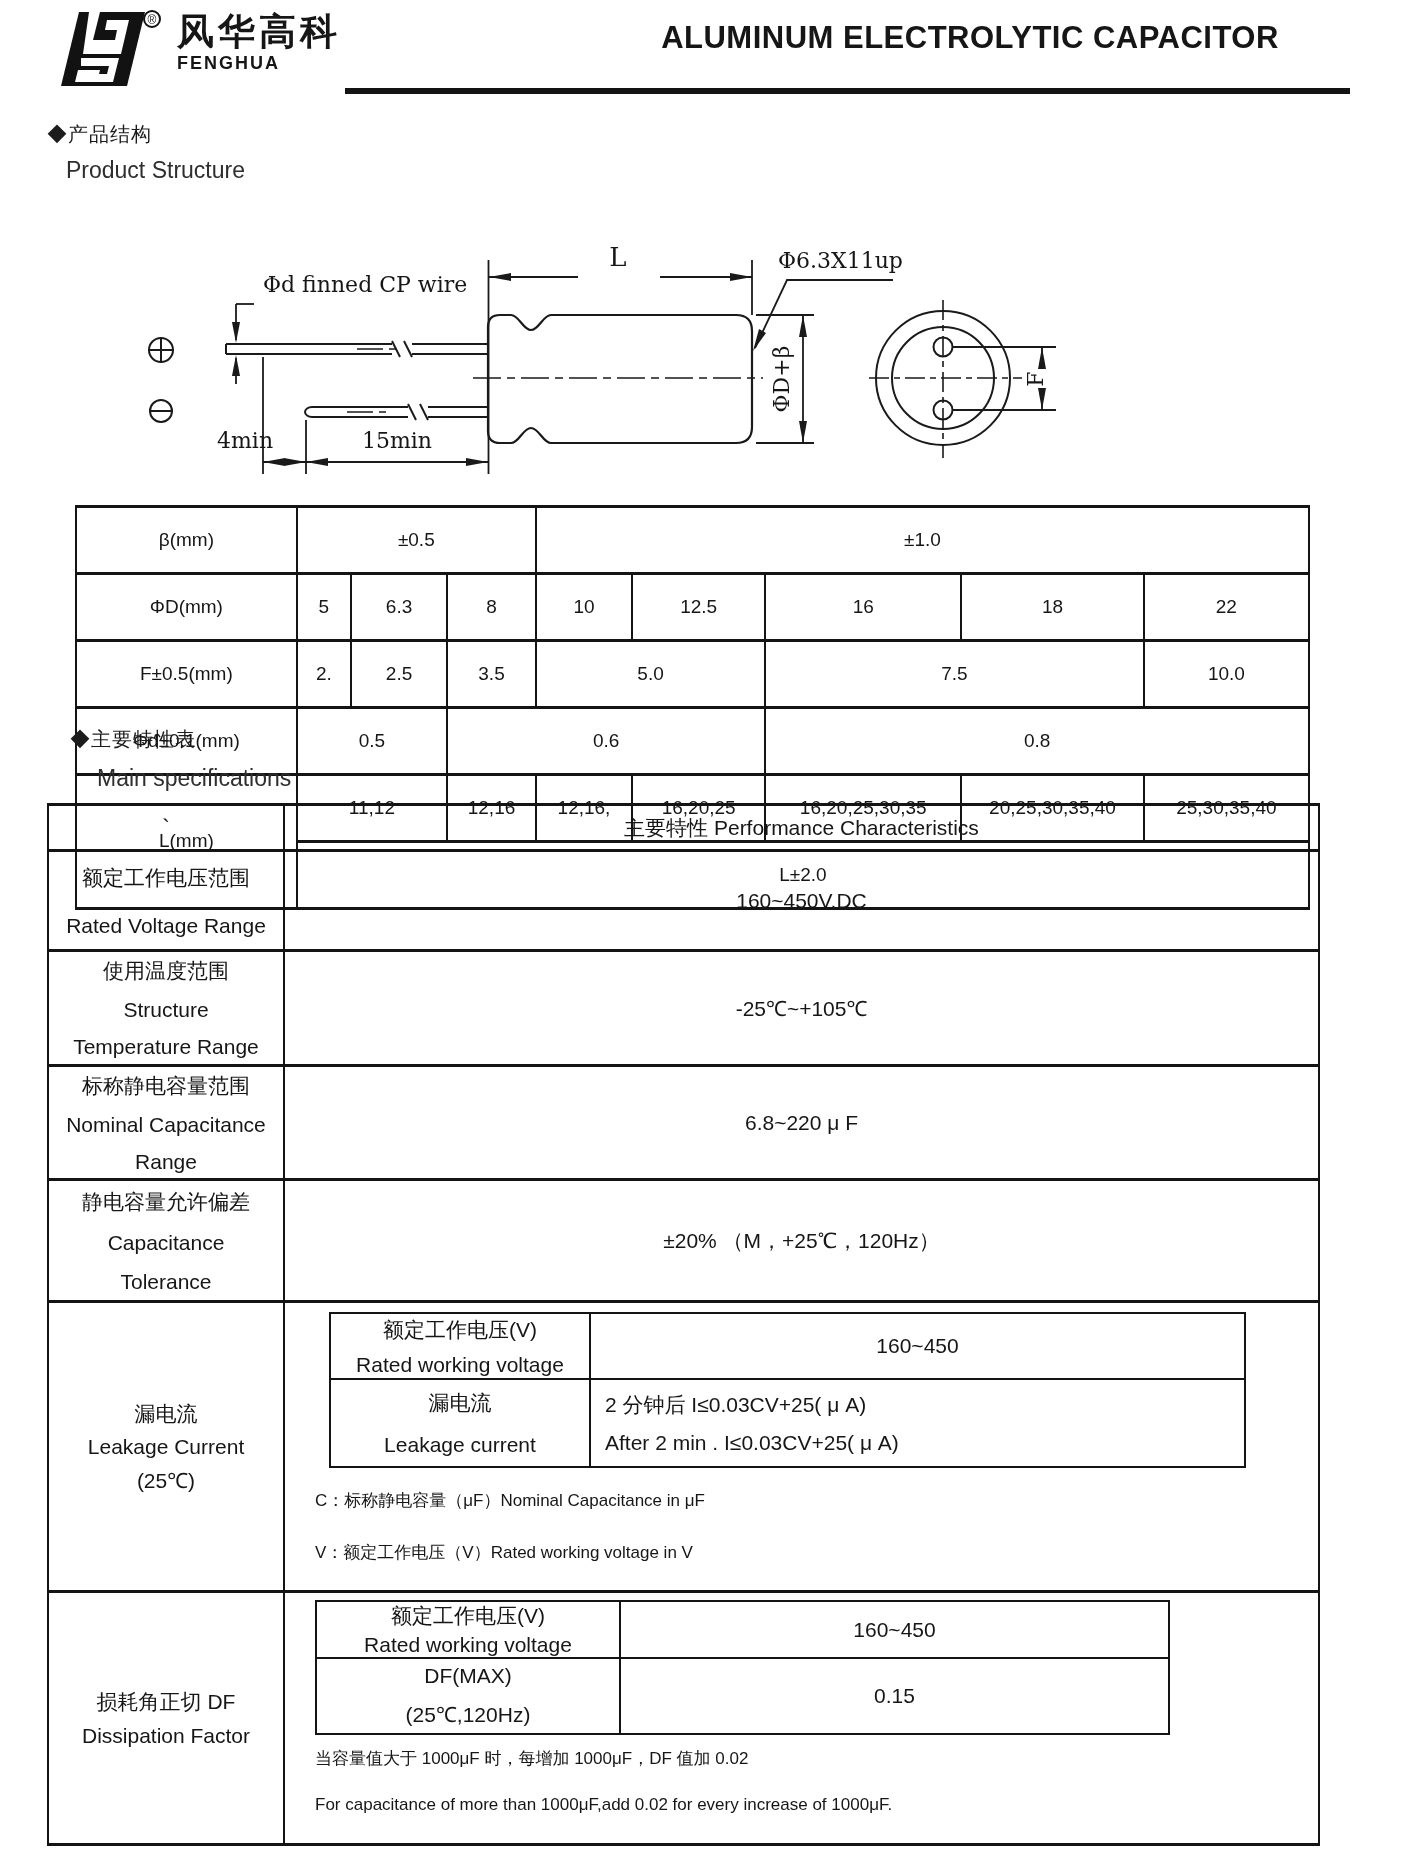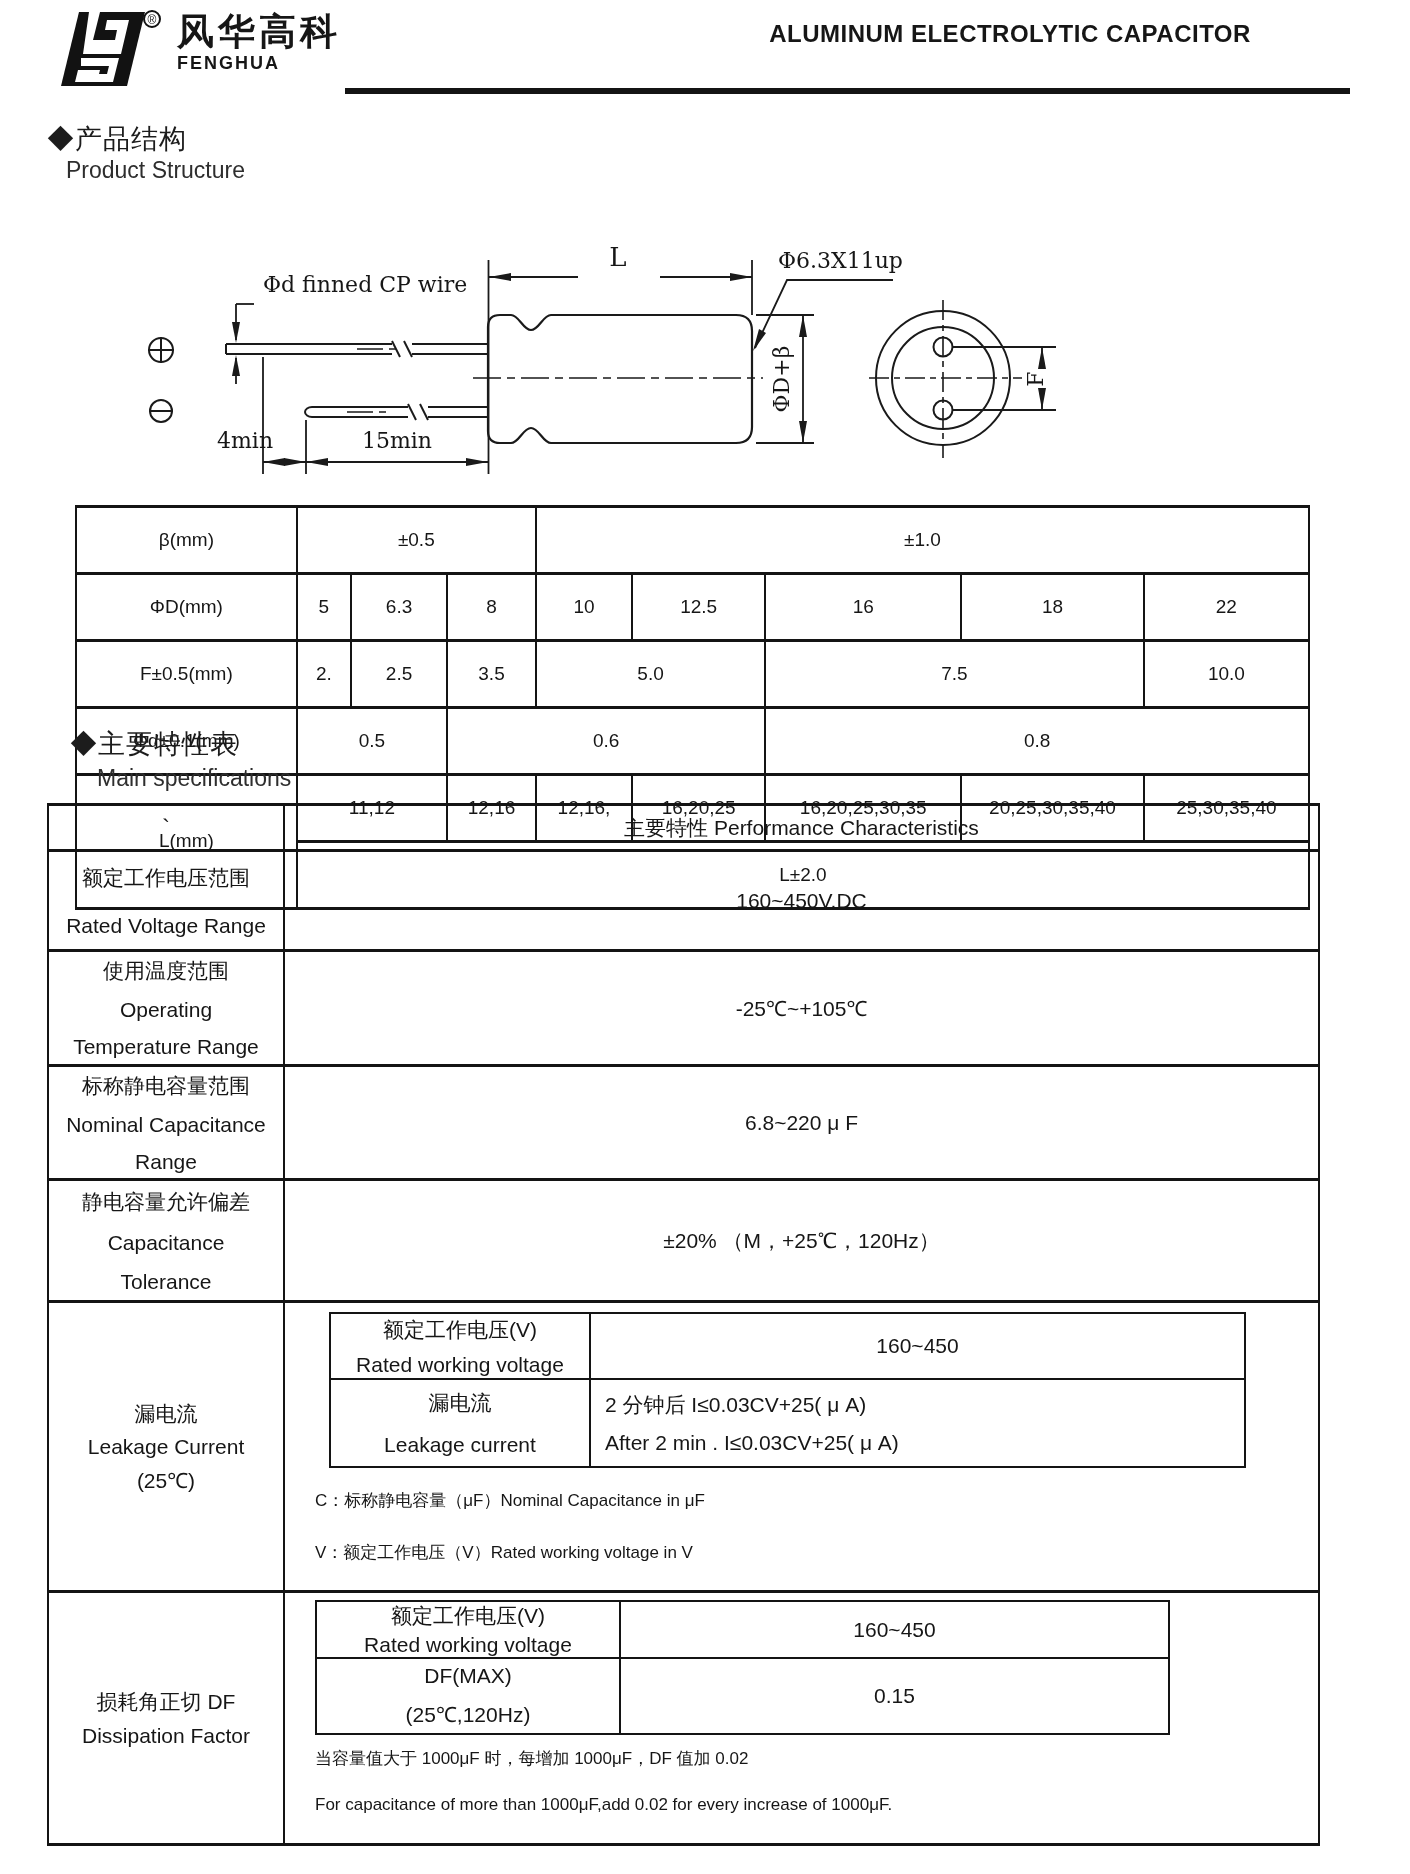--- a/index.html
+++ b/index.html
@@ -5,26 +5,26 @@
   html,body{margin:0;padding:0;background:#e8e8e8;}
   .page{position:relative;width:1410px;height:1874px;background:#ffffff;margin:0 auto;
         font-family:"Liberation Sans", sans-serif;color:#161616;overflow:hidden;}
   .abs{position:absolute;}
 
   
   .brand{left:55px;top:8px;display:flex;align-items:flex-start;gap:14px;}
   .brand-text{display:flex;flex-direction:column;margin-top:4px;}
   .brand-cn{font-size:37px;font-weight:bold;letter-spacing:4px;line-height:1.1;}
   .brand-en{font-size:18px;font-weight:bold;letter-spacing:2px;line-height:1.15;}
-  .page-title{left:640px;top:20px;width:740px;text-align:center;font-size:24px;font-weight:bold;
+  .page-title{left:600px;top:20px;width:740px;text-align:center;font-size:31px;font-weight:bold;
               letter-spacing:.5px;white-space:nowrap;}
   .header-rule{left:345px;top:88px;width:1005px;height:6px;background:#141414;}
 
   
-  .sec-cn{font-size:27px;color:#1c1c1c;letter-spacing:1px;}
+  .sec-cn{font-size:20px;color:#1c1c1c;letter-spacing:1px;}
   .sec-en{font-size:23px;color:#2e2e2e;}
 
   
   table{border-collapse:collapse;table-layout:fixed;}
   .dimtab{left:75px;top:505px;width:1235px;font-size:19px;}
   .dimtab td,.dimtab th{border:2px solid #141414;border-top-width:3px;border-bottom-width:3px;
       text-align:center;vertical-align:middle;height:30px;padding:17px;font-weight:normal;line-height:1.1;}
 
   
   .spectab{left:47px;top:803px;width:1273px;font-size:21px;}
@@ -260,21 +260,21 @@
         <span>Rated Voltage Range</span>
       </div>
           </td>
       <td class="valcell">160~450V.DC</td>
     </tr>
 
     <tr style="height:115px">
       <td class="labcell">
             <div class="lab" style="gap:13px">
         <span>使用温度范围</span>
-        <span>Operating</span>
+        <span>Structure</span>
         <span>Temperature Range</span>
       </div>
           </td>
       <td class="valcell">-25℃~+105℃</td>
     </tr>
 
     <tr style="height:114px">
       <td class="labcell">
             <div class="lab" style="gap:13px">
         <span>标称静电容量范围</span>

